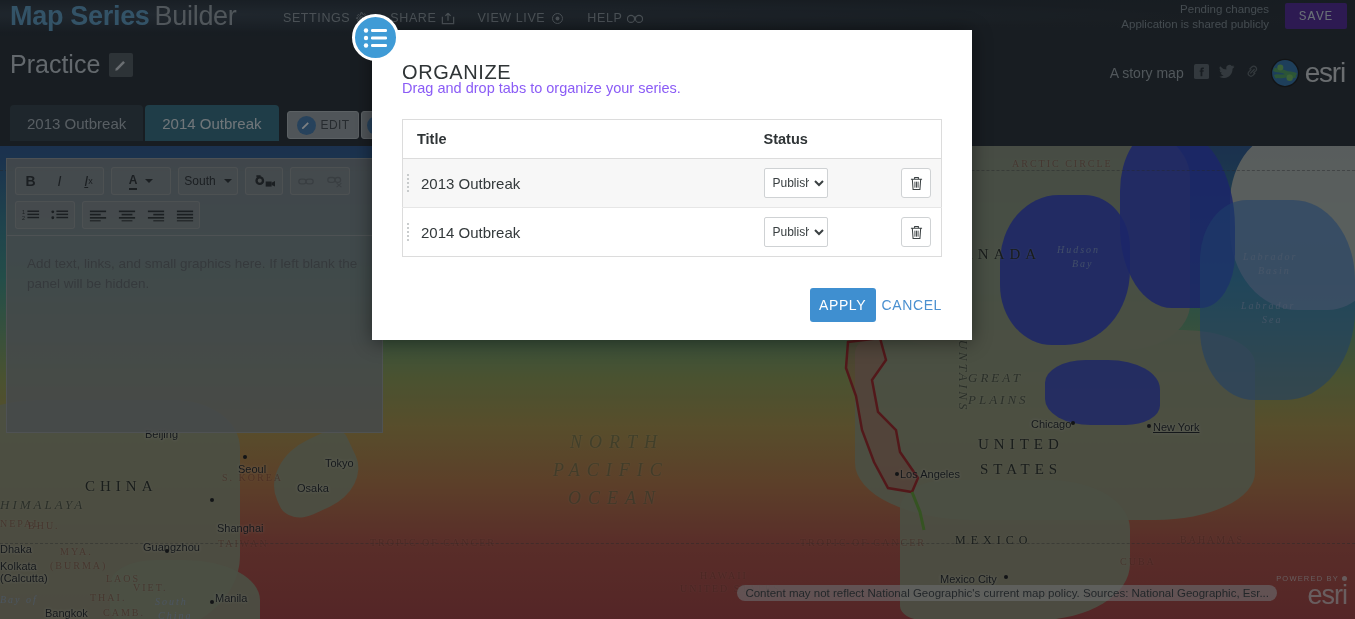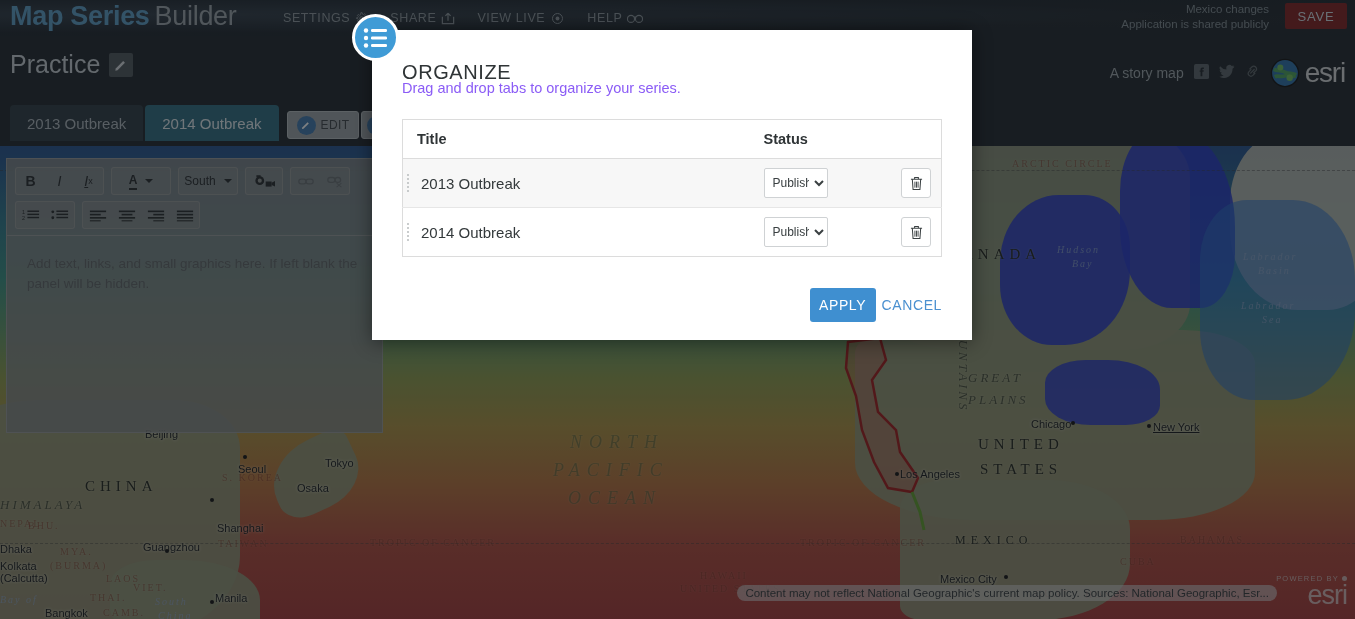--- a/index.html
+++ b/index.html
@@ -132,25 +132,25 @@
 
   #header-status {
     position: absolute; right: 86px; top: 0;
     text-align: right; z-index: 2;
     color: #7f8a90; font-size: 11.5px; line-height: 15px;
     padding-top: 2px;
   }
   #save-button {
     position: absolute; right: 8px; top: 3px;
     width: 62px; height: 26px;
-    background: #7f1d1d; color: #cfdbe3;
+    background: #4c1d95; color: #cfdbe3;
     border: none; border-radius: 2px;
     font-size: 13px; letter-spacing: .8px;
     cursor: pointer;
-    font-family: Liberation Sans, sans-serif;
+    font-family: Liberation Mono, monospace;
   }
 
   
   #subheader {
     position: absolute; left: 0; top: 36px;
     width: 900px; height: 110px;
     z-index: 4;
   }
   #subheader-bg {
     position: absolute; left: 0; top: 0;
@@ -676,21 +676,21 @@
           <svg width="16" height="12" viewBox="0 0 18 12">
             <circle cx="4.5" cy="7" r="4" fill="none" stroke="#8c969c" stroke-width="1.3"></circle>
             <circle cx="13.5" cy="7" r="4" fill="none" stroke="#8c969c" stroke-width="1.3"></circle>
             <path d="M8 5 h2" stroke="#8c969c" stroke-width="1.3"></path>
           </svg>
         </span>
       </div>
     </div>
 
     <div id="header-status">
-      <div>Mexico changes</div>
+      <div>Pending changes</div>
       <div>Application is shared publicly</div>
     </div>
 
     <button id="save-button">SAVE</button>
   </div>
 
   <div id="storymap-bar">
     <span class="sm-text">A story map</span>
     <span class="social-ico">
       <svg width="15" height="15" viewBox="0 0 16 16">

